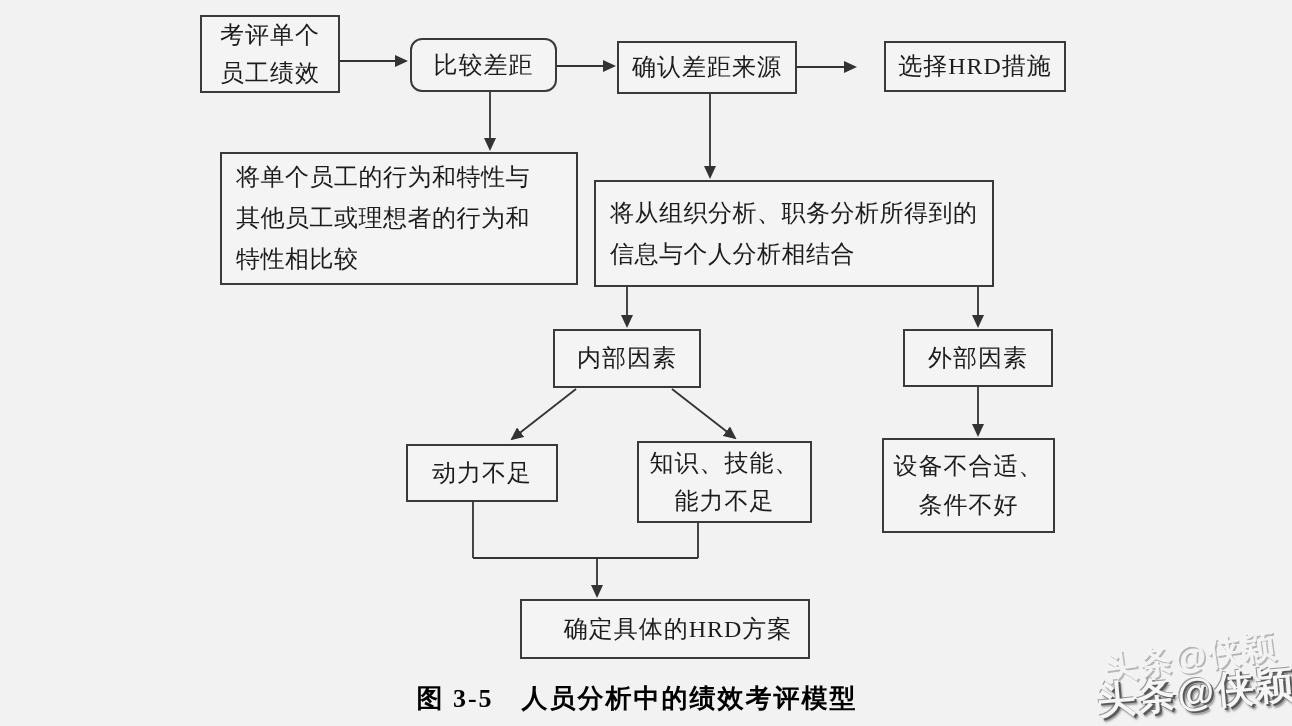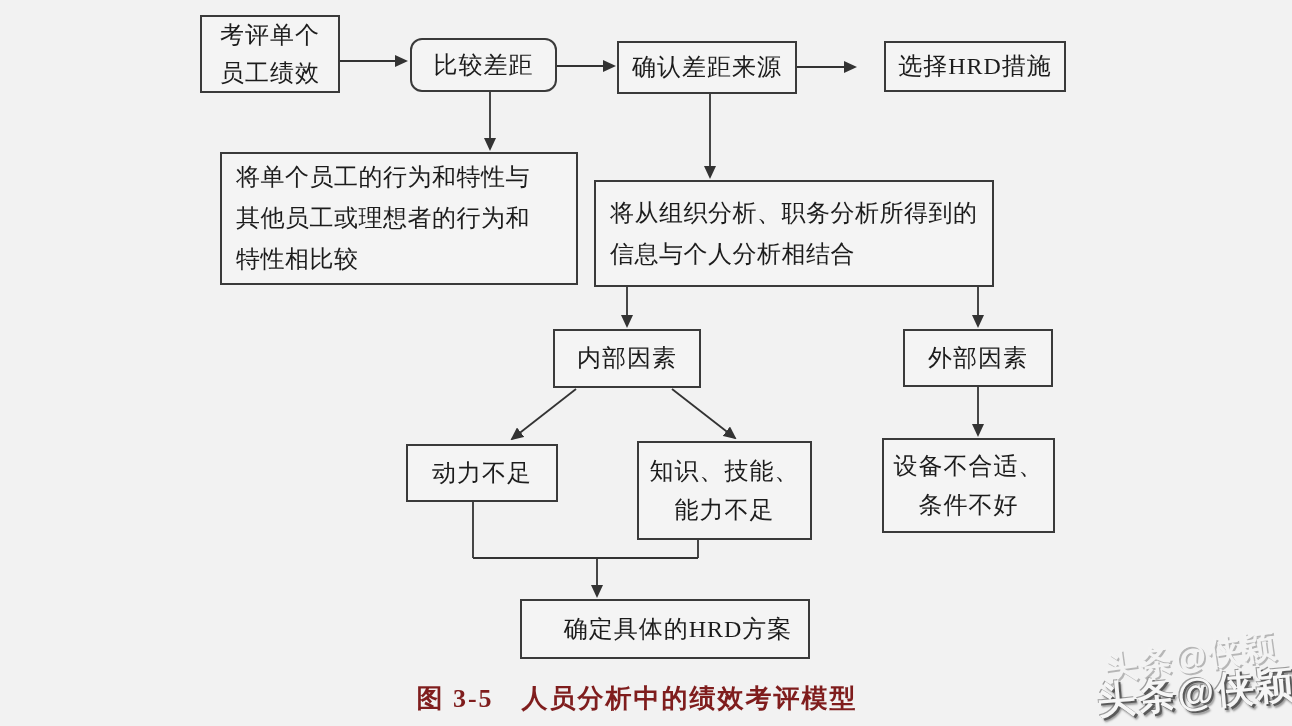--- a/index.html
+++ b/index.html
@@ -42,21 +42,21 @@
     letter-spacing: 0.5px;
   }
   .caption {
     position: absolute;
     left: 337px;
     top: 681px;
     width: 600px;
     text-align: center;
     font-size: 26px;
     font-weight: bold;
-    color: #7f1d1d;
+    color: #000000;
     letter-spacing: 2px;
     white-space: pre;
   }
   .watermark {
     position: absolute;
     right: -4px;
     bottom: 8px;
     font-family: "Liberation Sans", "DejaVu Sans", sans-serif;
     font-weight: bold;
     font-size: 38px;
@@ -129,21 +129,21 @@
 
   <div class="box align-left" style="left:594px; top:180px; width:400px; height:107px; line-height:1.7;">将从组织分析、职务分析所得到的
 信息与个人分析相结合</div>
 
   <div class="box" style="left:553px; top:329px; width:148px; height:59px;">内部因素</div>
 
   <div class="box" style="left:903px; top:329px; width:150px; height:58px;text-align:center;">外部因素</div>
 
   <div class="box" style="left:406px; top:444px; width:152px; height:58px;">动力不足</div>
 
-  <div class="box" style="left:637px; top:441px; width:175px; height:99px;">知识、技能、
+  <div class="box" style="left:637px; top:441px; width:175px; height:82px;">知识、技能、
 能力不足</div>
 
   <div class="box" style="left:882px; top:438px; width:173px; height:95px;">设备不合适、
 条件不好</div>
 
   <div class="box" style="left:520px; top:599px; width:290px; height:60px;padding-left:26px;">确定具体的HRD方案</div>
 
   <div class="caption">图 3-5　人员分析中的绩效考评模型</div>
 
   <div class="watermark-ghost">头条@侠颖</div>

